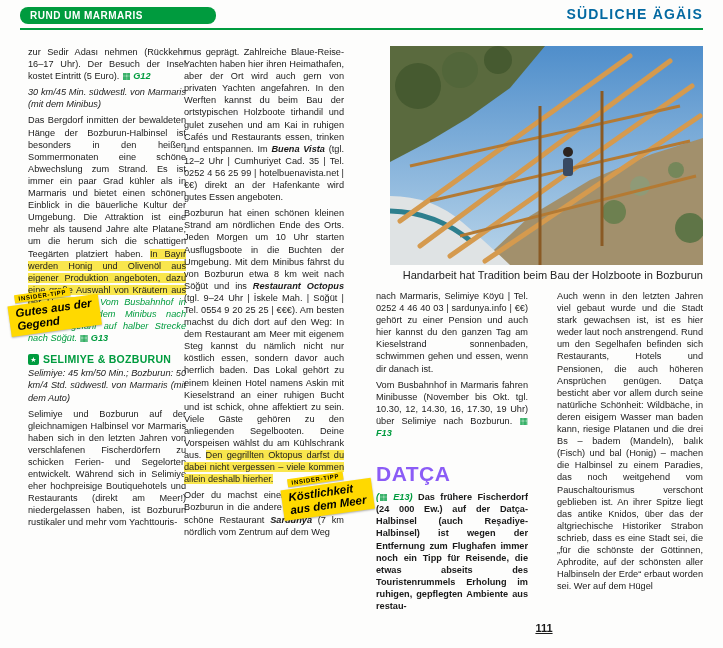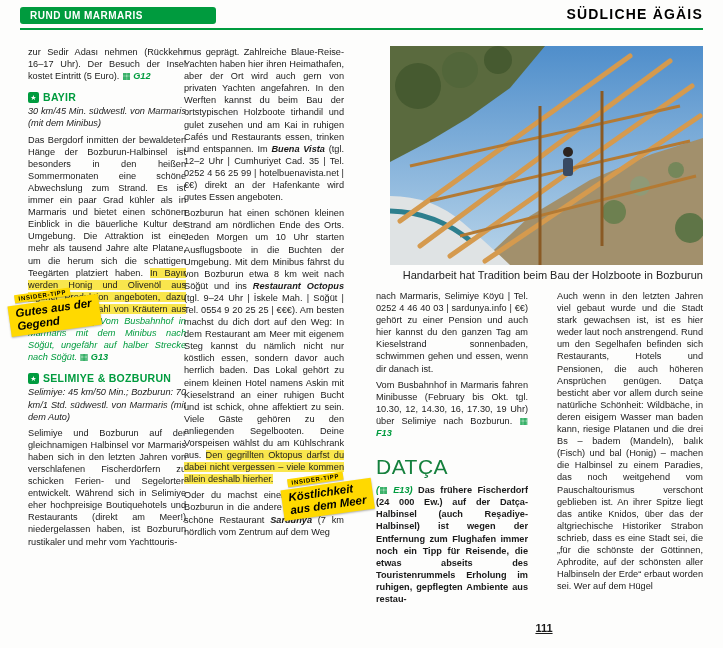--- a/index.html
+++ b/index.html
@@ -6,24 +6,24 @@
   .sheet{
     position:relative;width:723px;height:648px;background:#fdfdfc;
     font-family:"Liberation Sans","DejaVu Sans",sans-serif;color:#1a1a1a;
     overflow:hidden;margin:0 auto;
   }
   
   .hdr-left{
     position:absolute;left:20px;top:7px;width:196px;height:17px;
     background:#009b3e;color:#fff;font-size:10px;font-weight:bold;
     letter-spacing:.5px;line-height:17px;padding-left:10px;box-sizing:border-box;
-    border-radius:3px;
+    border-radius:8px;
   }
   .hdr-right{
-    position:absolute;right:20px;top:6px;color:#000000;
+    position:absolute;right:20px;top:6px;color:#0369a1;
     font-size:14px;font-weight:bold;letter-spacing:1.2px;
   }
   .hdr-rule{position:absolute;left:20px;right:20px;top:28px;height:2px;background:#009b3e;}
   
   .photo{position:absolute;left:390px;top:46px;width:313px;height:219px;margin:0;overflow:hidden;}
   .photo svg{display:block;}
   .caption{
     position:absolute;left:390px;top:269px;width:313px;
     font-size:11px;color:#222;text-align:right;
   }
@@ -41,22 +41,22 @@
     display:flex;align-items:center;gap:4px;margin:9px 0 2px;
     color:#009b3e;font-size:10.5px;font-weight:bold;letter-spacing:.3px;
   }
   .sec-icon{
     width:11px;height:11px;background:#009b3e;color:#fff;border-radius:2px;
     display:inline-flex;align-items:center;justify-content:center;
     font-size:7px;line-height:1;flex:0 0 auto;
   }
   .dir{font-style:italic;color:#222;margin:0 0 4px;}
   .big-head{
-    color:#15803d;font-size:21px;font-weight:normal;letter-spacing:.5px;
-    margin:17px 0 7px;line-height:1;
+    color:#8b5cf6;font-size:21px;font-weight:bold;letter-spacing:.5px;
+    margin:24px 0 7px;line-height:1;
   }
   
   .i{}
   .b{font-weight:bold;}
   .bi{font-weight:bold;font-style:italic;}
   .gi{color:#009b3e;font-style:italic;}
   .hi{background:#f9e64d;}
   .map{color:#009b3e;font-style:italic;font-weight:bold;}
   
   .badge{position:absolute;transform:rotate(-8deg);z-index:5;}
@@ -122,43 +122,39 @@
         <line x1="212" y1="45" x2="212" y2="200"></line>
       </g>
       <circle cx="178" cy="106" r="5" fill="#2c2420"></circle>
       <rect x="173" y="112" width="10" height="18" rx="3" fill="#384a63"></rect>
     </svg>
   </figure>
   <div class="caption">Handarbeit hat Tradition beim Bau der Holzboote in Bozburun</div>
 
   <div class="col c1">
     <p><span>zur </span><span class="i">Sedir Adası</span><span> nehmen (Rückkehr 16–17 Uhr). Der Besuch der Insel kostet Eintritt </span><span class="i">(5 Euro).</span><span> </span><span class="map">▦ G12</span></p>
-    <h3 class="sec">
-      <span class="sec-icon">★</span>
-      <span>BAYIR</span>
-    </h3>
     <p class="dir">30 km/45 Min. südwestl. von Marmaris (mit dem Minibus)</p>
     <p><span>Das Bergdorf inmitten der bewaldeten Hänge der Bozburun-Halbinsel ist besonders in den heißen Sommermonaten eine schöne Abwechslung zum Strand. Es ist immer ein paar Grad kühler als in Marmaris und bietet einen schönen Einblick in die bäuerliche Kultur der Umgebung. Die Attraktion ist eine mehr als tausend Jahre alte Platane, um die herum sich die schattigen Teegärten platziert haben. </span><span class="hi">In Bayır werden Honig und Olivenöl aus eigener Produktion angeboten, dazu eine große Auswahl von Kräutern aus der Umgebung.</span><span> </span><span class="gi">Vom Busbahnhof in Marmaris mit dem Minibus nach Söğüt, ungefähr auf halber Strecke nach Söğüt.</span><span> </span><span class="map">▦ G13</span></p>
     <h3 class="sec">
       <span class="sec-icon">★</span>
       <span>SELIMIYE &amp; BOZBURUN</span>
     </h3>
-    <p class="dir">Selimiye: 45 km/50 Min.; Bozburun: 70 km/1 Std. südwestl. von Marmaris (mit dem Auto)</p>
+    <p class="dir">Selimiye: 45 km/50 Min.; Bozburun: 50 km/4 Std. südwestl. von Marmaris (mit dem Auto)</p>
     <p><span>Selimiye und Bozburun auf der gleichnamigen Halbinsel vor Marmaris haben sich in den letzten Jahren von verschlafenen Fischerdörfern zu schicken Ferien- und Segelorten entwickelt. Während sich in Selimiye eher hochpreisige Boutiquehotels und Restaurants (direkt am Meer!) niedergelassen haben, ist Bozburun rustikaler und mehr vom Yachttouris-</span></p>
   </div>
 
   <div class="col c2">
     <p><span>mus geprägt. Zahlreiche Blaue-Reise-Yachten haben hier ihren Heimathafen, aber der Ort wird auch gern von privaten Yachten angefahren. In den </span><span class="i">Werften</span><span> kannst du beim Bau der ortstypischen Holzboote </span><span class="i">tirhandil</span><span> und </span><span class="i">gulet</span><span> zusehen und am Kai in ruhigen Cafés und Restaurants essen, trinken und entspannen. Im </span><span class="bi">Buena Vista</span><span class="i"> (tgl. 12–2 Uhr | Cumhuriyet Cad. 35 | Tel. 0252 4 56 25 99 | hotelbuenavista.net | €€)</span><span> direkt an der Hafenkante wird gutes Essen angeboten.</span></p>
     <p><span>Bozburun hat einen schönen kleinen Strand am nördlichen Ende des Orts. Jeden Morgen um 10 Uhr starten Ausflugsboote in die Buchten der Umgebung. Mit dem Minibus fährst du von Bozburun etwa 8 km weit nach Söğüt und ins </span><span class="bi">Restaurant Octopus</span><span class="i"> (tgl. 9–24 Uhr | İskele Mah. | Söğüt | Tel. 0554 9 20 25 25 | €€€).</span><span> Am besten machst du dich dort auf den Weg: In dem Restaurant am Meer mit eigenem Steg kannst du nämlich nicht nur köstlich essen, sondern davor auch herrlich baden. Das Lokal gehört zu einem kleinen Hotel namens </span><span class="i">Askin</span><span> mit Kieselstrand an einer ruhigen Bucht und ist schick, ohne affektiert zu sein. Viele Gäste gehören zu den anliegenden Segelbooten. Deine Vorspeisen wählst du am Kühlschrank aus. </span><span class="hi">Den gegrillten Oktopus darfst du dabei nicht vergessen – viele kommen allein deshalb hierher.</span></p>
     <p><span>Oder du machst einen Ausflug von Bozburun in die andere Richtung: Das schöne Restaurant </span><span class="bi">Sardunya</span><span class="i"> (7 km nördlich vom Zentrum auf dem Weg</span></p>
   </div>
 
   <div class="col c3">
     <p><span class="i">nach Marmaris, Selimiye Köyü | Tel. 0252 4 46 40 03 | sardunya.info | €€)</span><span> gehört zu einer Pension und auch hier kannst du den ganzen Tag am Kieselstrand sonnenbaden, schwimmen gehen und essen, wenn dir danach ist.</span></p>
-    <p><span>Vom Busbahnhof in Marmaris fahren </span><span class="i">Minibusse (February bis Okt. tgl. 10.30, 12, 14.30, 16, 17.30, 19 Uhr)</span><span> über Selimiye nach Bozburun. </span><span class="map">▦ F13</span></p>
+    <p><span>Vom Busbahnhof in Marmaris fahren </span><span class="i">Minibusse (November bis Okt. tgl. 10.30, 12, 14.30, 16, 17.30, 19 Uhr)</span><span> über Selimiye nach Bozburun. </span><span class="map">▦ F13</span></p>
     <h2 class="big-head">DATÇA</h2>
     <p><span class="map">(▦ E13)</span><span class="b"> </span><span class="b">Das frühere Fischerdorf (24 000 Ew.) auf der Datça-Halbinsel (auch Reşadiye-Halbinsel) ist wegen der Entfernung zum Flughafen immer noch ein Tipp für Reisende, die etwas abseits des Touristenrummels Erholung im ruhigen, gepflegten Ambiente aus restau-</span></p>
   </div>
 
   <div class="col c4">
     <p><span>Auch wenn in den letzten Jahren viel gebaut wurde und die Stadt stark gewachsen ist, ist es hier weder laut noch anstrengend. Rund um den Segelhafen befinden sich Restaurants, Hotels und Pensionen, die auch höheren Ansprüchen genügen. Datça besticht aber vor allem durch seine natürliche Schönheit: Wildbäche, in deren eisigem Wasser man baden kann, riesige Platanen und die drei Bs – </span><span class="i">badem</span><span> (Mandeln), </span><span class="i">balık</span><span> (Fisch) und </span><span class="i">bal</span><span> (Honig) – machen die Halbinsel zu einem Paradies, das noch weitgehend vom Pauschaltourismus verschont geblieben ist. An ihrer Spitze liegt das antike </span><span class="i">Knidos</span><span>, über das der altgriechische Historiker Strabon schrieb, dass es eine Stadt sei, die „für die schönste der Göttinnen, Aphrodite, auf der schönsten aller Halbinseln der Erde“ erbaut worden sei. Wer auf dem Hügel</span></p>
   </div>
 
   <div class="badge b1">
     <span class="lbl">INSIDER-TIPP</span>

